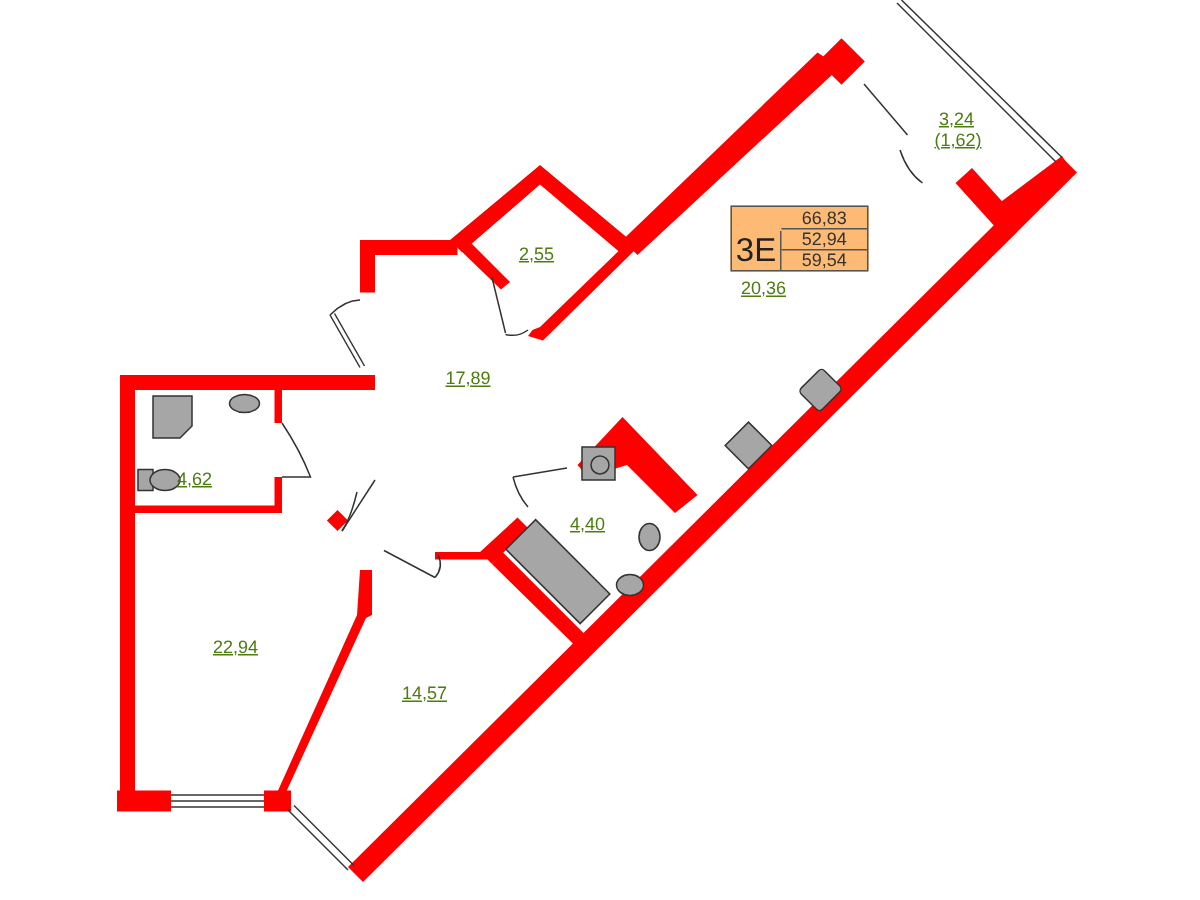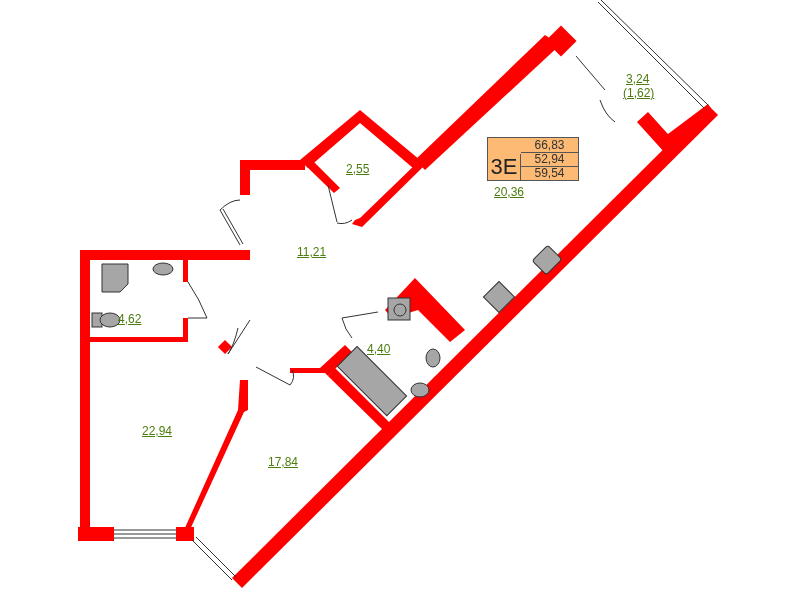--- a/index.html
+++ b/index.html
@@ -100,17 +100,17 @@
     <div>66,83</div>
     <div>52,94</div>
     <div>59,54</div>
   </div>
 </div>
 
 <div class="lbl" style="left:494px;top:186px;">20,36</div>
 <div class="lbl" style="left:626px;top:73px;">3,24</div>
 <div class="lbl" style="left:623px;top:87px;">(1,62)</div>
 <div class="lbl" style="left:346px;top:163px;">2,55</div>
-<div class="lbl" style="left:297px;top:246px;">11,21</div>
+<div class="lbl" style="left:297px;top:246px;">17,89</div>
 <div class="lbl" style="left:118px;top:313px;">4,62</div>
-<div class="lbl" style="left:367px;top:343px;">4,40</div>
+<div class="lbl" style="left:380px;top:343px;">4,40</div>
 <div class="lbl" style="left:142px;top:425px;">22,94</div>
-<div class="lbl" style="left:268px;top:456px;">17,84</div>
+<div class="lbl" style="left:268px;top:456px;">14,57</div>
 
 </body></html>

